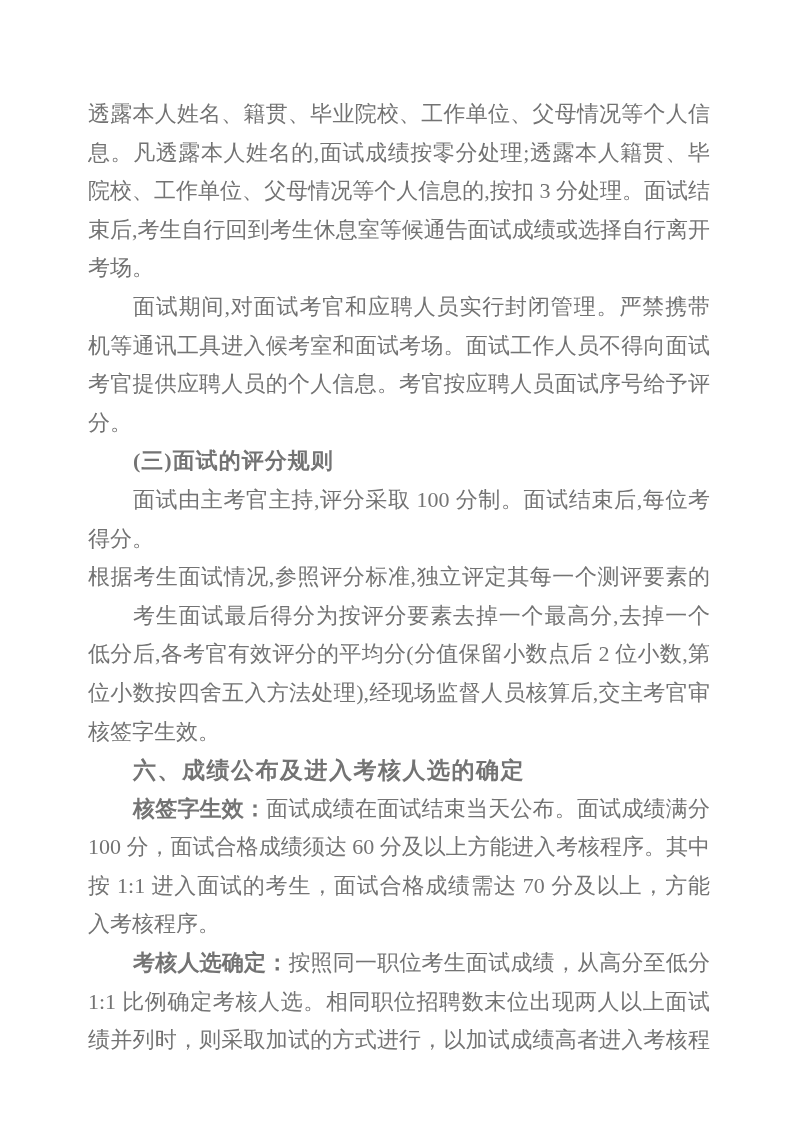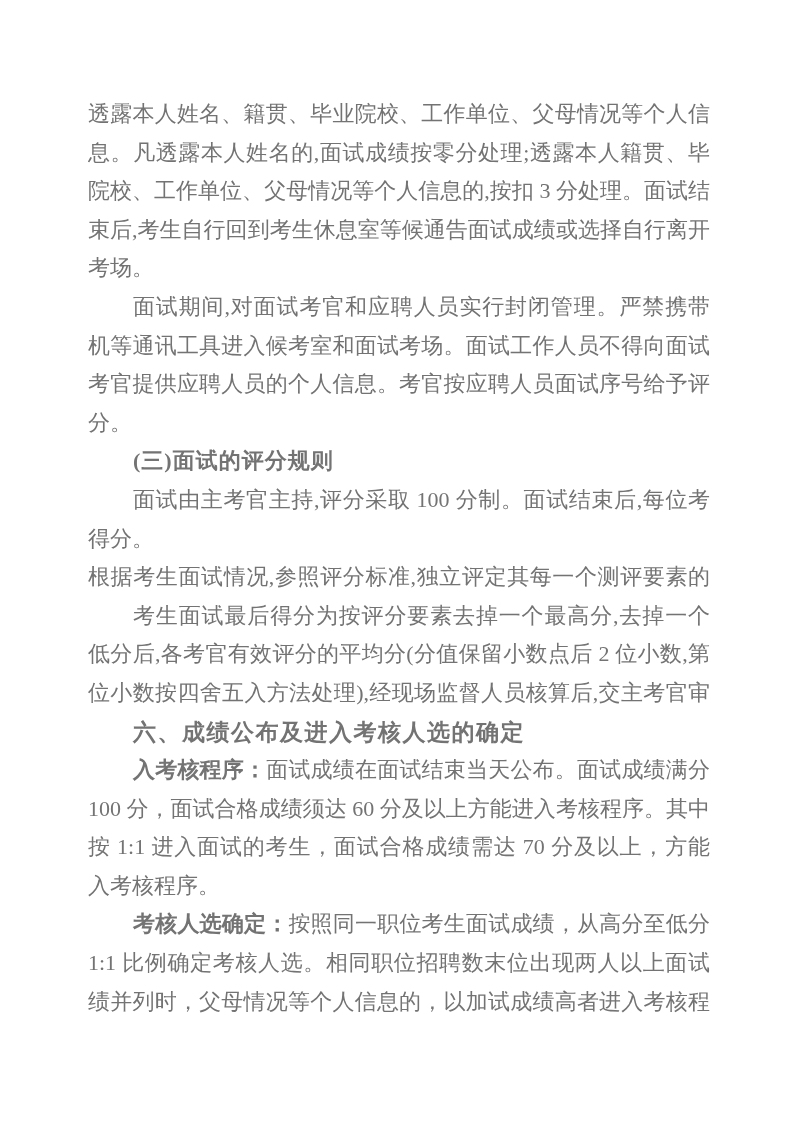--- a/index.html
+++ b/index.html
@@ -71,29 +71,30 @@
       </div>
       <div class="block body">
         <div class="line justify indent"><span class="seg">面试由主考官主持,评分采取 100 分制。面试结束后,每位考官</span></div>
         <div class="line"><span class="seg">得分。</span></div>
         <div class="line justify"><span class="seg">根据考生面试情况,参照评分标准,独立评定其每一个测评要素的</span></div>
       </div>
       <div class="block body">
         <div class="line justify indent"><span class="seg">考生面试最后得分为按评分要素去掉一个最高分,去掉一个最</span></div>
         <div class="line justify"><span class="seg">低分后,各考官有效评分的平均分(分值保留小数点后 2 位小数,第 3</span></div>
         <div class="line justify"><span class="seg">位小数按四舍五入方法处理),经现场监督人员核算后,交主考官审</span></div>
+        <div class="line"><span class="seg">核签字生效。</span></div>
       </div>
       <div class="block heading-hei">
         <div class="line indent"><span class="seg-bold">六、成绩公布及进入考核人选的确定</span></div>
       </div>
       <div class="block body">
-        <div class="line justify indent"><span class="seg-bold">入考核程序：</span><span class="seg">面试成绩在面试结束当天公布。面试成绩满分为</span></div>
+        <div class="line justify indent"><span class="seg-bold">核签字生效：</span><span class="seg">面试成绩在面试结束当天公布。面试成绩满分为</span></div>
         <div class="line justify"><span class="seg">100 分，面试合格成绩须达 60 分及以上方能进入考核程序。其中</span></div>
         <div class="line justify"><span class="seg">按 1:1 进入面试的考生，面试合格成绩需达 70 分及以上，方能进</span></div>
         <div class="line"><span class="seg">入考核程序。</span></div>
       </div>
       <div class="block body">
         <div class="line justify indent"><span class="seg-bold">考核人选确定：</span><span class="seg">按照同一职位考生面试成绩，从高分至低分按</span></div>
         <div class="line justify"><span class="seg">1:1 比例确定考核人选。相同职位招聘数末位出现两人以上面试成</span></div>
-        <div class="line justify"><span class="seg">绩并列时，父母情况等个人信息的，以加试成绩高者进入考核程</span></div>
+        <div class="line justify"><span class="seg">绩并列时，则采取加试的方式进行，以加试成绩高者进入考核程</span></div>
       </div>
     </div>
 </div>
 
 </body></html>

